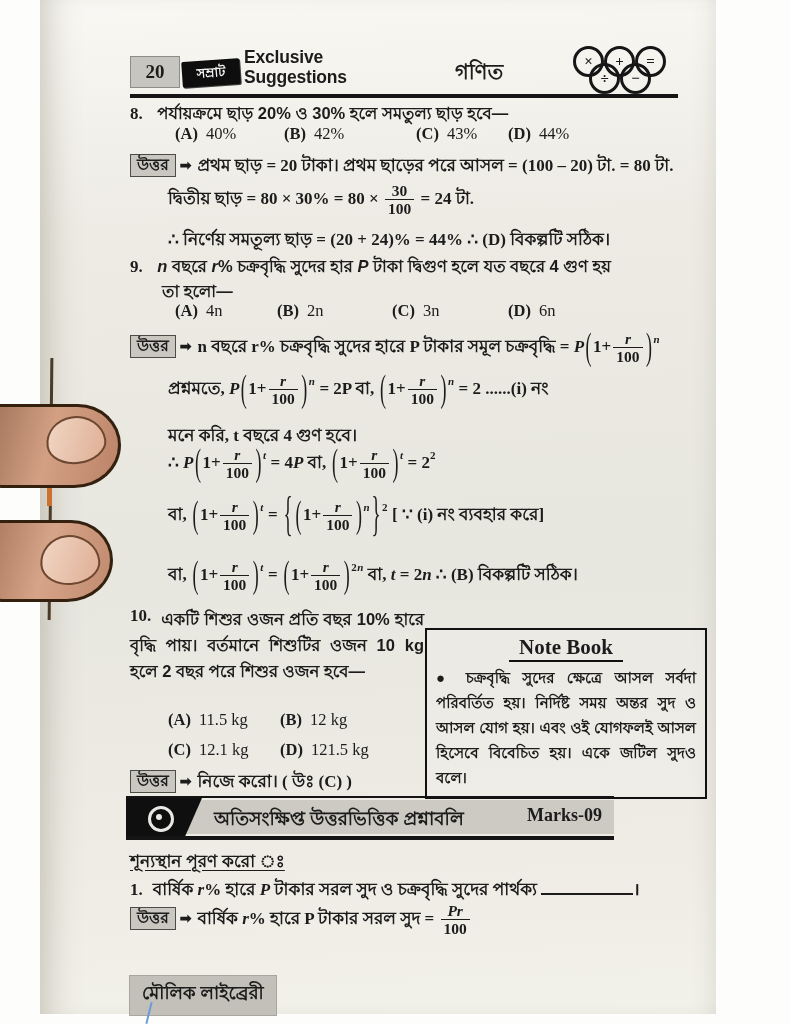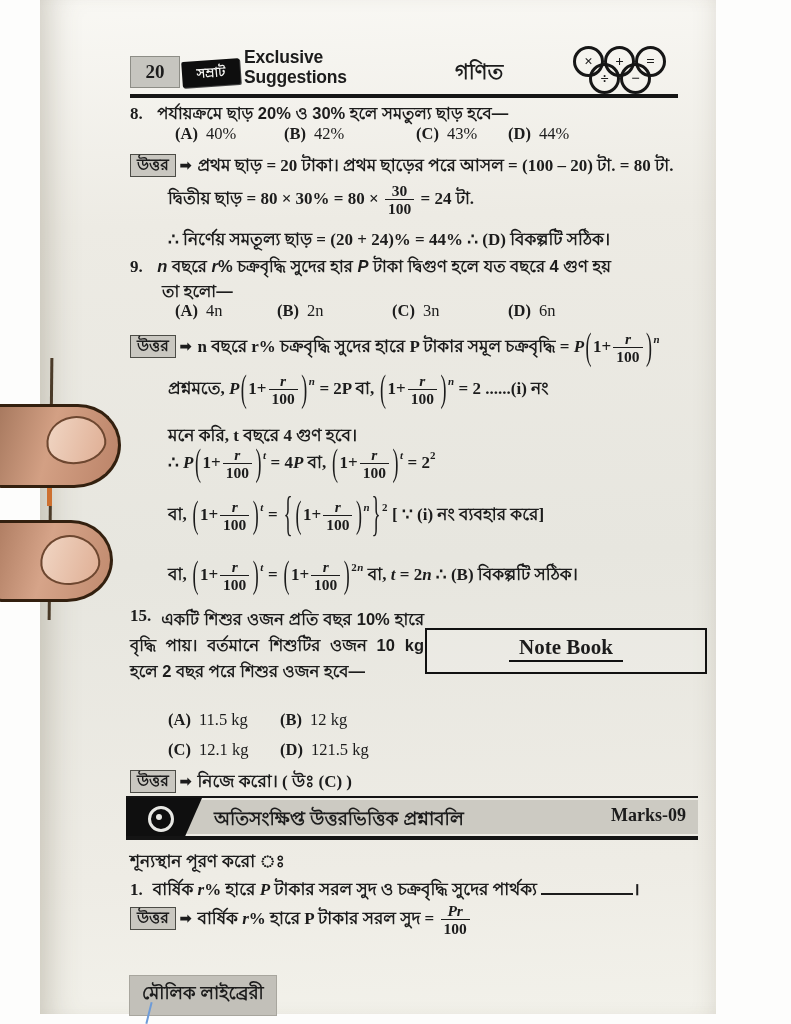--- a/index.html
+++ b/index.html
@@ -43,31 +43,31 @@
             font:700 15.5px/20px "Liberation Sans",sans-serif;margin-right:4px;vertical-align:1px;}
   .arrow{font-size:14px;margin-right:6px;vertical-align:1px;}
   
   .q10{width:294px;font-size:16.5px;font-weight:700;text-align:justify;line-height:26px;}
   .q10 .qnum{float:left;}
   .notebook{width:260px;border:2.5px solid #111;padding:4px 9px 7px;background:rgba(255,255,255,.12);}
   .nbtitle{display:block;text-align:center;margin:1px auto 5px;}
   .nbtitle span{font:700 21px "Liberation Serif",serif;border-bottom:2px solid #111;padding:0 10px 1px;}
   .nbtext{font-size:15px;font-weight:700;text-align:justify;line-height:25px;}
   
-  .bar{left:86px;top:796px;width:572px;height:44px;text-align:center;}
+  .bar{left:86px;top:796px;width:488px;height:44px;text-align:center;}
   .bar-topline{position:absolute;left:0;top:0;width:100%;height:2px;background:#141414;}
   .bar-band{position:absolute;left:0;top:4px;width:100%;height:34px;background:#cccac2;}
   .bar-botline{position:absolute;left:0;top:40px;width:100%;height:3.5px;background:#141414;}
   .bar-badge{position:absolute;left:0;top:2px;width:76px;height:38px;background:#0f0f0f;
              clip-path:polygon(0 0,100% 0,78% 100%,0 100%);}
   .swirl{position:absolute;left:22px;top:8px;width:20px;height:20px;border:3px solid #e8e8e4;border-radius:50%;}
   .swirl:after{content:"";position:absolute;left:5px;top:5px;width:6px;height:6px;background:#e8e8e4;border-radius:50%;}
   .bar-title{position:absolute;left:88px;top:9px;font-size:18.5px;font-weight:700;}
   .bar-marks{position:absolute;right:12px;top:9px;font:700 18px "Liberation Serif",serif;}
-  .fillhead{font-size:17px;font-weight:700;text-underline-offset:3px;}
+  .fillhead{font-size:17px;font-weight:700;text-decoration:underline;text-underline-offset:3px;}
   .footerbadge{display:inline-block;background:#c2c0b9;padding:3px 12px 5px;font-size:18px;font-weight:700;
                box-shadow:0 0 0 1px #a8a69e;}
   
   .edge{left:49px;top:358px;width:2.5px;height:262px;background:#4a3a28;transform:rotate(.6deg);z-index:4;}
   .finger{border:3px solid #33200f;border-left:none;z-index:6;}
   .f1{left:-6px;top:404px;width:124px;height:78px;
       background:linear-gradient(105deg,#a4765c,#d3a084 45%,#bb8368);
       border-radius:6px 44px 48px 8px/8px 42px 44px 8px;}
   .f2{left:-6px;top:520px;width:116px;height:76px;
       background:linear-gradient(105deg,#ad7b60,#d6a489 45%,#c08a6e);
@@ -133,34 +133,37 @@
     <div class="abs mline" style="left:90px;top:330px;">
       <span class="ansbadge">উত্তর</span><span class="arrow">➡</span><span>n বছরে r% চক্রবৃদ্ধি সুদের হারে P টাকার সমূল চক্রবৃদ্ধি = <i>P</i><span class="bp">(</span>1+<span class="frac"><span class="fn"><i>r</i></span><span class="fd">100</span></span><span class="bp">)</span><sup><i>n</i></sup></span>
     </div>
     <div class="abs mline" style="left:128px;top:372px;">প্রশ্নমতে,  <i>P</i><span class="bp">(</span>1+<span class="frac"><span class="fn"><i>r</i></span><span class="fd">100</span></span><span class="bp">)</span><sup><i>n</i></sup> = 2P   বা,  <span class="bp">(</span>1+<span class="frac"><span class="fn"><i>r</i></span><span class="fd">100</span></span><span class="bp">)</span><sup><i>n</i></sup> = 2 ......(i) নং</div>
     <div class="abs mline" style="left:128px;top:422px;">মনে করি, t বছরে 4 গুণ হবে।</div>
     <div class="abs mline" style="left:128px;top:446px;">∴  <i>P</i><span class="bp">(</span>1+<span class="frac"><span class="fn"><i>r</i></span><span class="fd">100</span></span><span class="bp">)</span><sup><i>t</i></sup> = 4<i>P</i>  বা,  <span class="bp">(</span>1+<span class="frac"><span class="fn"><i>r</i></span><span class="fd">100</span></span><span class="bp">)</span><sup><i>t</i></sup> = 2<sup>2</sup></div>
     <div class="abs mline" style="left:128px;top:498px;">বা,  <span class="bp">(</span>1+<span class="frac"><span class="fn"><i>r</i></span><span class="fd">100</span></span><span class="bp">)</span><sup><i>t</i></sup> = <span class="bp b2">{</span><span class="bp">(</span>1+<span class="frac"><span class="fn"><i>r</i></span><span class="fd">100</span></span><span class="bp">)</span><sup><i>n</i></sup><span class="bp b2">}</span><sup>2</sup>   [ ∵ (i) নং ব্যবহার করে]</div>
     <div class="abs mline" style="left:128px;top:558px;">বা,  <span class="bp">(</span>1+<span class="frac"><span class="fn"><i>r</i></span><span class="fd">100</span></span><span class="bp">)</span><sup><i>t</i></sup> = <span class="bp">(</span>1+<span class="frac"><span class="fn"><i>r</i></span><span class="fd">100</span></span><span class="bp">)</span><sup>2<i>n</i></sup>  বা, <i>t</i> = 2<i>n</i>    ∴ (B) বিকল্পটি সঠিক।</div>
 
     <div class="abs q10" style="left:90px;top:606px;">
-      <span class="qnum">15.</span>
+      <span class="qnum">10.</span>
       <span>একটি শিশুর ওজন প্রতি বছর 10% হারে বৃদ্ধি পায়। বর্তমানে শিশুটির ওজন 10 kg হলে 2 বছর পরে শিশুর ওজন হবে—</span>
     </div>
     <div class="abs optrow" style="top:710px;">
       <span class="opt" style="left:128px;"><span class="olabel">(A)</span><span>11.5 kg</span></span>
       <span class="opt" style="left:240px;"><span class="olabel">(B)</span><span>12 kg</span></span>
     </div>
     <div class="abs optrow" style="top:740px;">
       <span class="opt" style="left:128px;text-align:right;"><span class="olabel">(C)</span><span>12.1 kg</span></span>
       <span class="opt" style="left:240px;"><span class="olabel">(D)</span><span>121.5 kg</span></span>
     </div>
 
     <div class="abs notebook" style="left:385px;top:628px;">
       <span class="nbtitle"><span>Note Book</span></span>
+      <div class="nbtext">
+        <span>●</span><span> চক্রবৃদ্ধি সুদের ক্ষেত্রে আসল সর্বদা পরিবর্তিত হয়। নির্দিষ্ট সময় অন্তর সুদ ও আসল যোগ হয়। এবং ওই যোগফলই আসল হিসেবে বিবেচিত হয়। একে জটিল সুদও বলে।</span>
+      </div>
     </div>
 
     <div class="abs mline" style="left:90px;top:768px;">
       <span class="ansbadge">উত্তর</span><span class="arrow">➡</span><span>নিজে করো। ( উঃ (C) )</span>
     </div>
 
     <div class="abs bar">
       <div class="bar-topline"></div>
       <div class="bar-band"></div>
       <div class="bar-badge">

